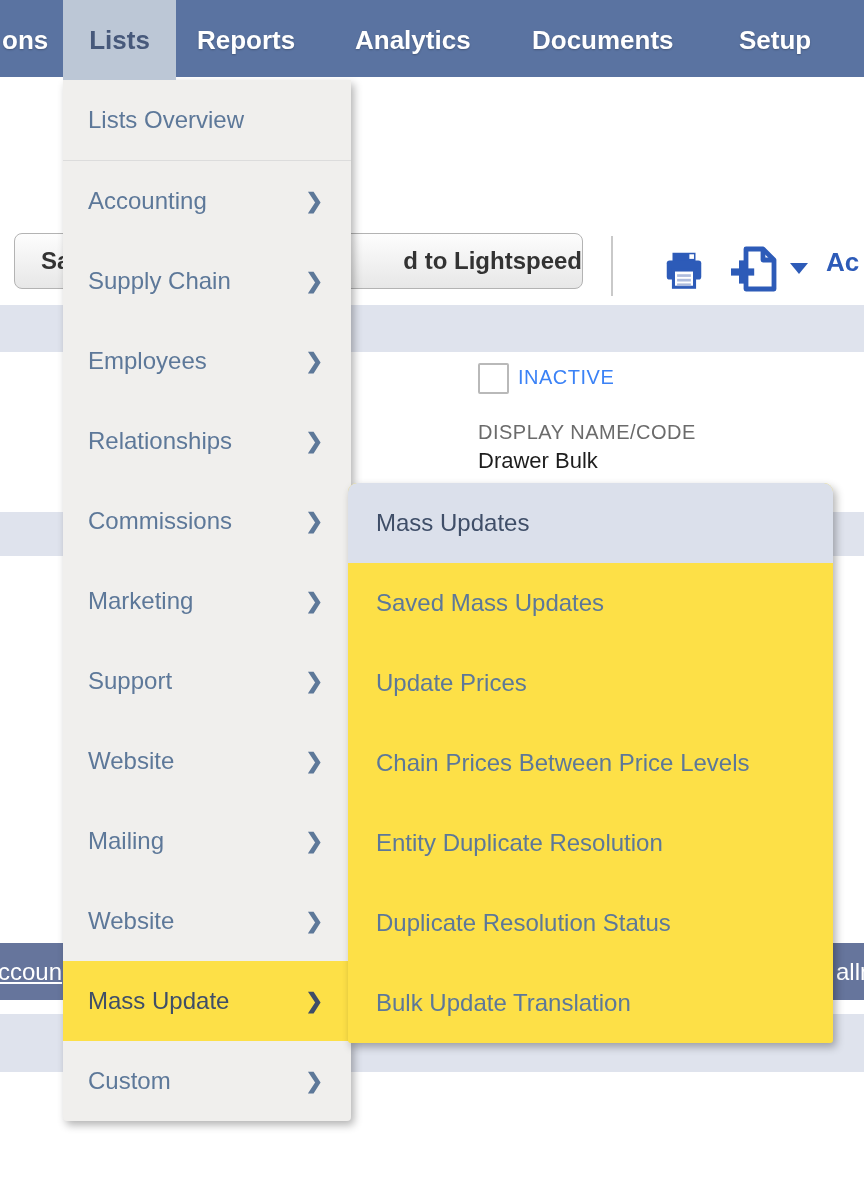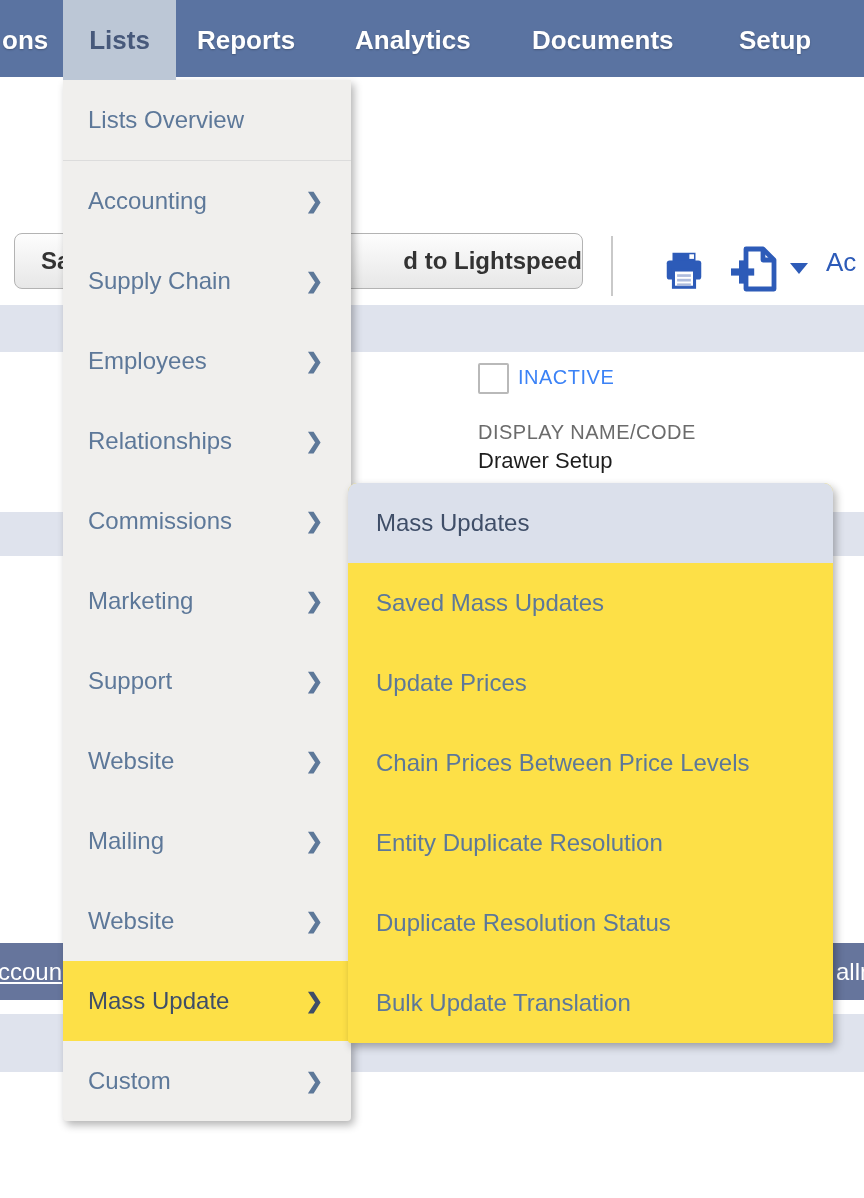--- a/index.html
+++ b/index.html
@@ -54,21 +54,21 @@
   .tb-icon{position:absolute;z-index:2;cursor:pointer;}
   .icon-print{left:661px;top:247px;}
   .icon-addrec{left:728px;top:244px;}
   .caret-down{
     left:790px;top:263px;width:0;height:0;
     border-left:9px solid transparent;border-right:9px solid transparent;
     border-top:11px solid #2d5bb8;
   }
   .actions-link{
     position:absolute;left:826px;top:240px;height:44px;line-height:44px;z-index:2;
-    color:#2d5bb8;font-size:26px;font-weight:normal;white-space:nowrap;cursor:pointer;
+    color:#2d5bb8;font-size:26px;font-weight:bold;white-space:nowrap;cursor:pointer;
   }
   
   .checkbox{
     position:absolute;left:478px;top:363px;width:27px;height:27px;z-index:2;
     background:#ffffff;border:2px solid #b9b9b9;border-radius:2px;cursor:pointer;
   }
   .inactive-label{
     position:absolute;left:518px;top:366px;z-index:2;
     color:#3b82f6;font-size:20px;letter-spacing:.5px;
   }
@@ -146,21 +146,21 @@
   </svg>
 </span>
 
 <span class="tb-icon caret-down"></span>
 
 <div class="actions-link">Ac</div>
 
 <div class="checkbox"></div>
 <div class="inactive-label">INACTIVE</div>
 <div class="display-label">DISPLAY NAME/CODE</div>
-<div class="display-value">Drawer Setup</div>
+<div class="display-value">Drawer Bulk</div>
 
 <div class="nav">
   <span class="nav-item" style="left:2px">ons</span>
   <span class="nav-tab-selected">Lists</span>
   <span class="nav-item" style="left:197px">Reports</span>
   <span class="nav-item" style="left:355px">Analytics</span>
   <span class="nav-item" style="left:739px">Setup</span>
   <span class="nav-item" style="left:532px">Documents</span>
 </div>
 

